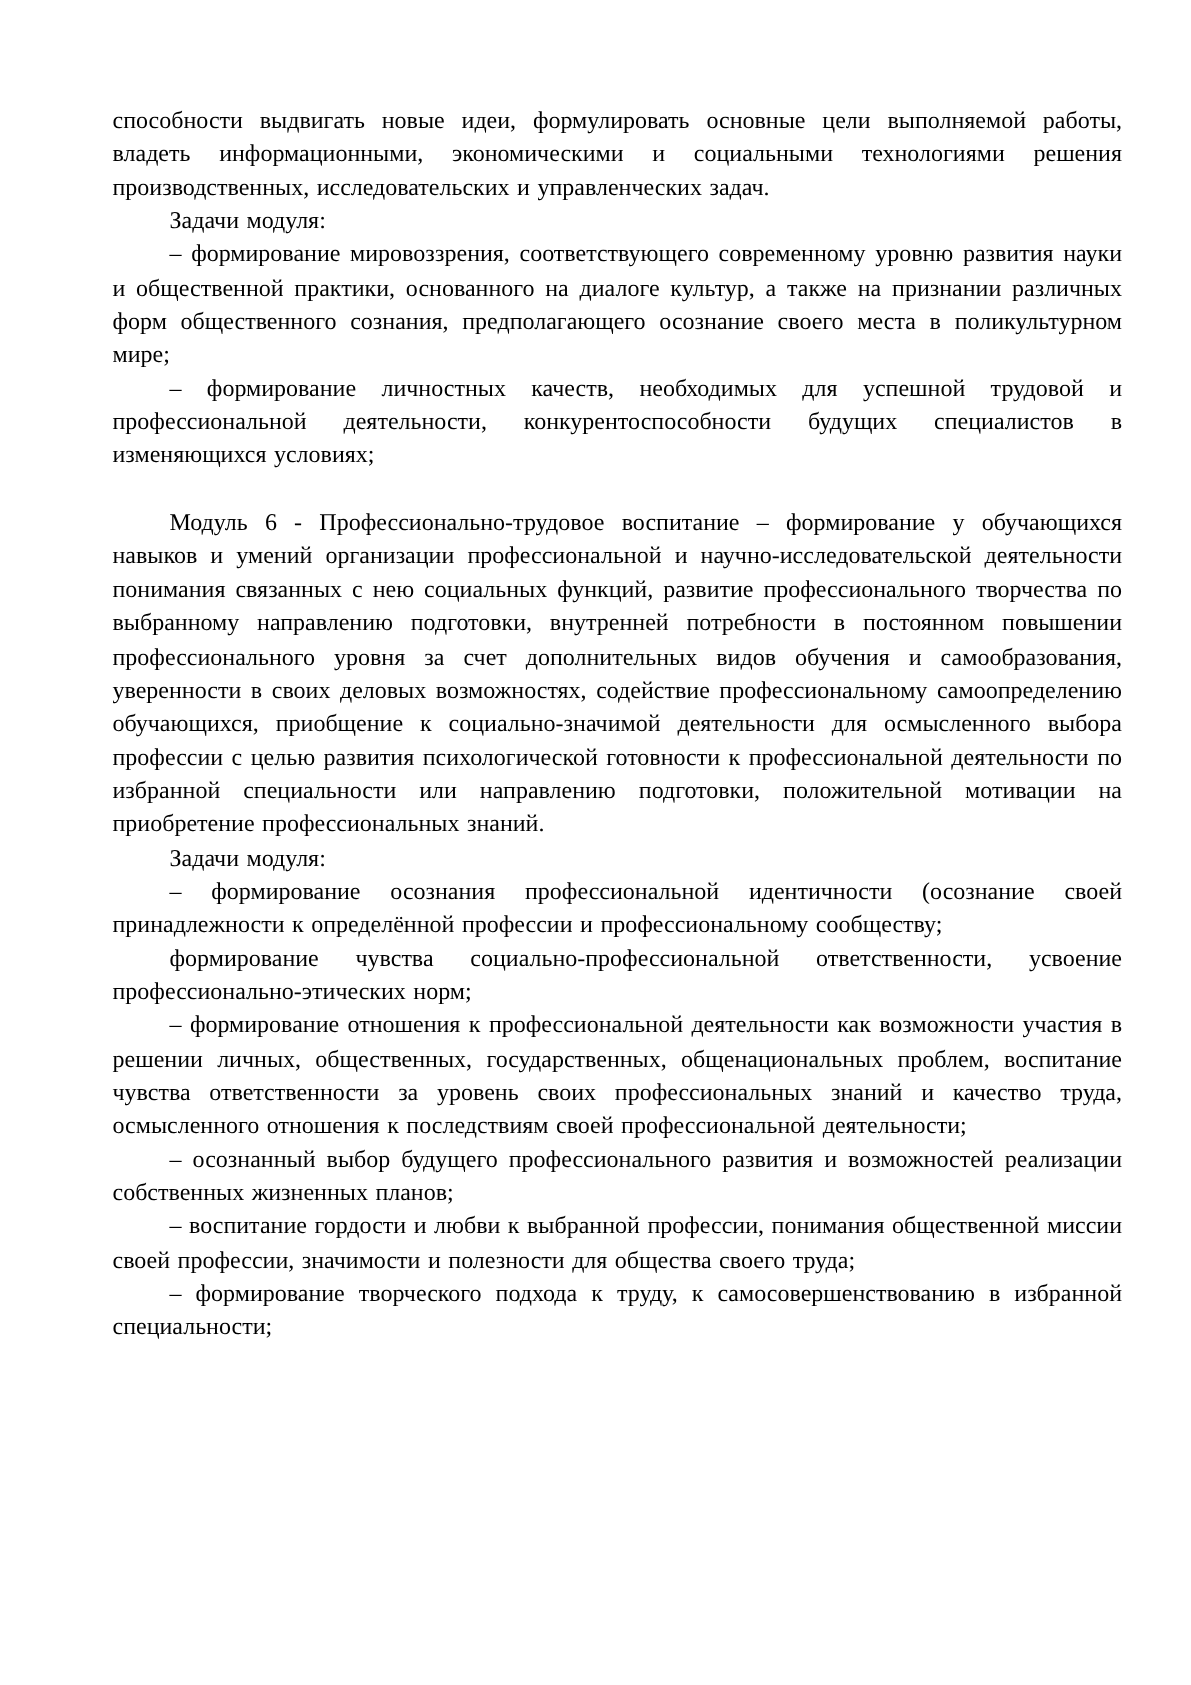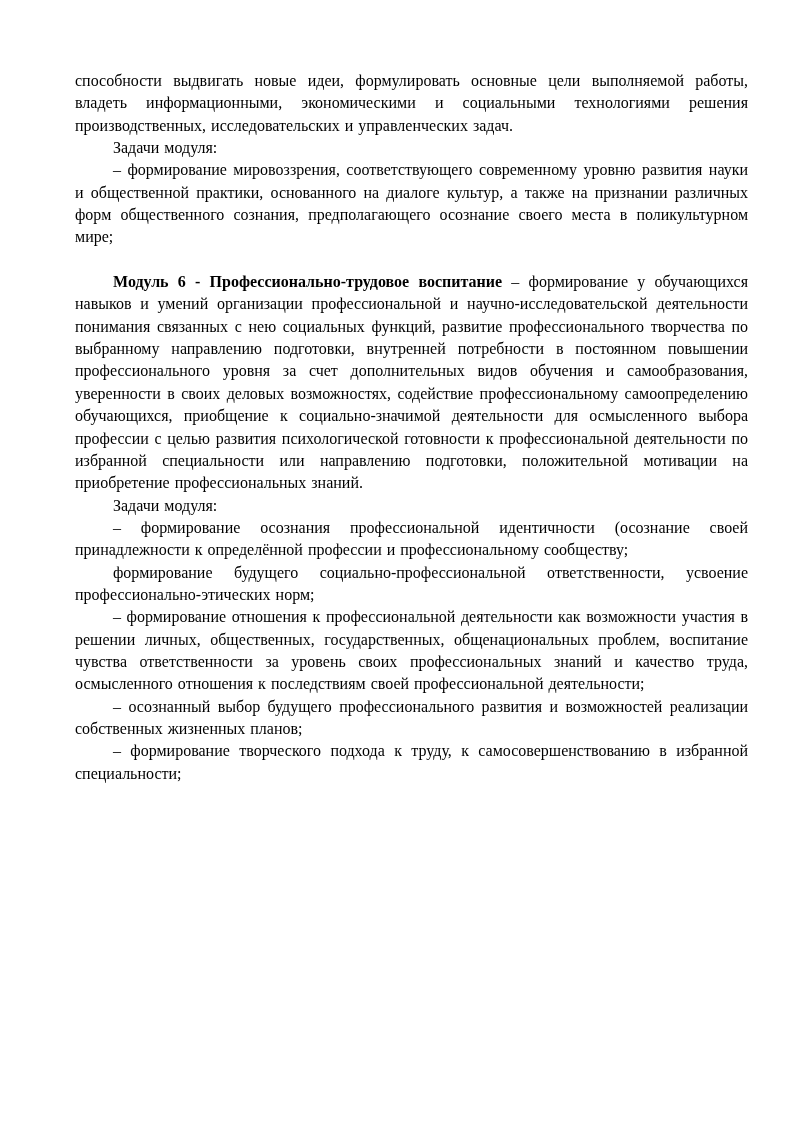--- a/index.html
+++ b/index.html
@@ -28,44 +28,46 @@
   }
   .no-indent {
     text-indent: 0;
   }
   .spaced {
     margin-top: 22.35px; 
   }
   .underline {
   }
   b {
-    font-weight: bold;
+    font-weight: normal;
   }
 </style>
 </head>
 <body>
 
 <main class="page">
 
   <p class="para no-indent">способности выдвигать новые идеи, формулировать основные цели выполняемой работы, владеть информационными, экономическими и социальными технологиями решения производственных, исследовательских и управленческих задач.</p>
 
   <p class="para"><span class="underline">Задачи модуля:</span></p>
 
   <p class="para">– формирование мировоззрения, соответствующего современному уровню развития науки и общественной практики, основанного на диалоге культур, а также на признании различных форм общественного сознания, предполагающего осознание своего места в поликультурном мире;</p>
 
+  <p class="para">– формирование личностных качеств, необходимых для успешной трудовой и профессиональной деятельности, конкурентоспособности будущих специалистов в изменяющихся условиях;</p>
 
   <p class="para spaced"><b>Модуль 6 - Профессионально-трудовое воспитание</b><span> – формирование у обучающихся навыков и умений организации профессиональной и научно-исследовательской деятельности понимания связанных с нею социальных функций, развитие профессионального творчества по выбранному направлению подготовки, внутренней потребности в постоянном повышении профессионального уровня за счет дополнительных видов обучения и самообразования, уверенности в своих деловых возможностях, содействие профессиональному самоопределению обучающихся, приобщение к социально-значимой деятельности для осмысленного выбора профессии с целью развития психологической готовности к профессиональной деятельности по избранной специальности или направлению подготовки, положительной мотивации на приобретение профессиональных знаний.</span></p>
 
   <p class="para"><span class="underline">Задачи модуля:</span></p>
 
 
   <p class="para">– формирование осознания профессиональной идентичности (осознание своей принадлежности к определённой профессии и профессиональному сообществу;</p>
 
-  <p class="para">формирование будущего социально-профессиональной ответственности, усвоение профессионально-этических норм;</p>
+  <p class="para">формирование чувства социально-профессиональной ответственности, усвоение профессионально-этических норм;</p>
 
   <p class="para">– формирование отношения к профессиональной деятельности как возможности участия в решении личных, общественных, государственных, общенациональных проблем, воспитание чувства ответственности за уровень своих профессиональных знаний и качество труда, осмысленного отношения к последствиям своей профессиональной деятельности;</p>
 
   <p class="para">– осознанный выбор будущего профессионального развития и возможностей реализации собственных жизненных планов;</p>
 
+  <p class="para">– воспитание гордости и любви к выбранной профессии, понимания общественной миссии своей профессии, значимости и полезности для общества своего труда;</p>
 
   <p class="para">– формирование творческого подхода к труду, к самосовершенствованию в избранной специальности;</p>
 
 </main>
 
 </body></html>

